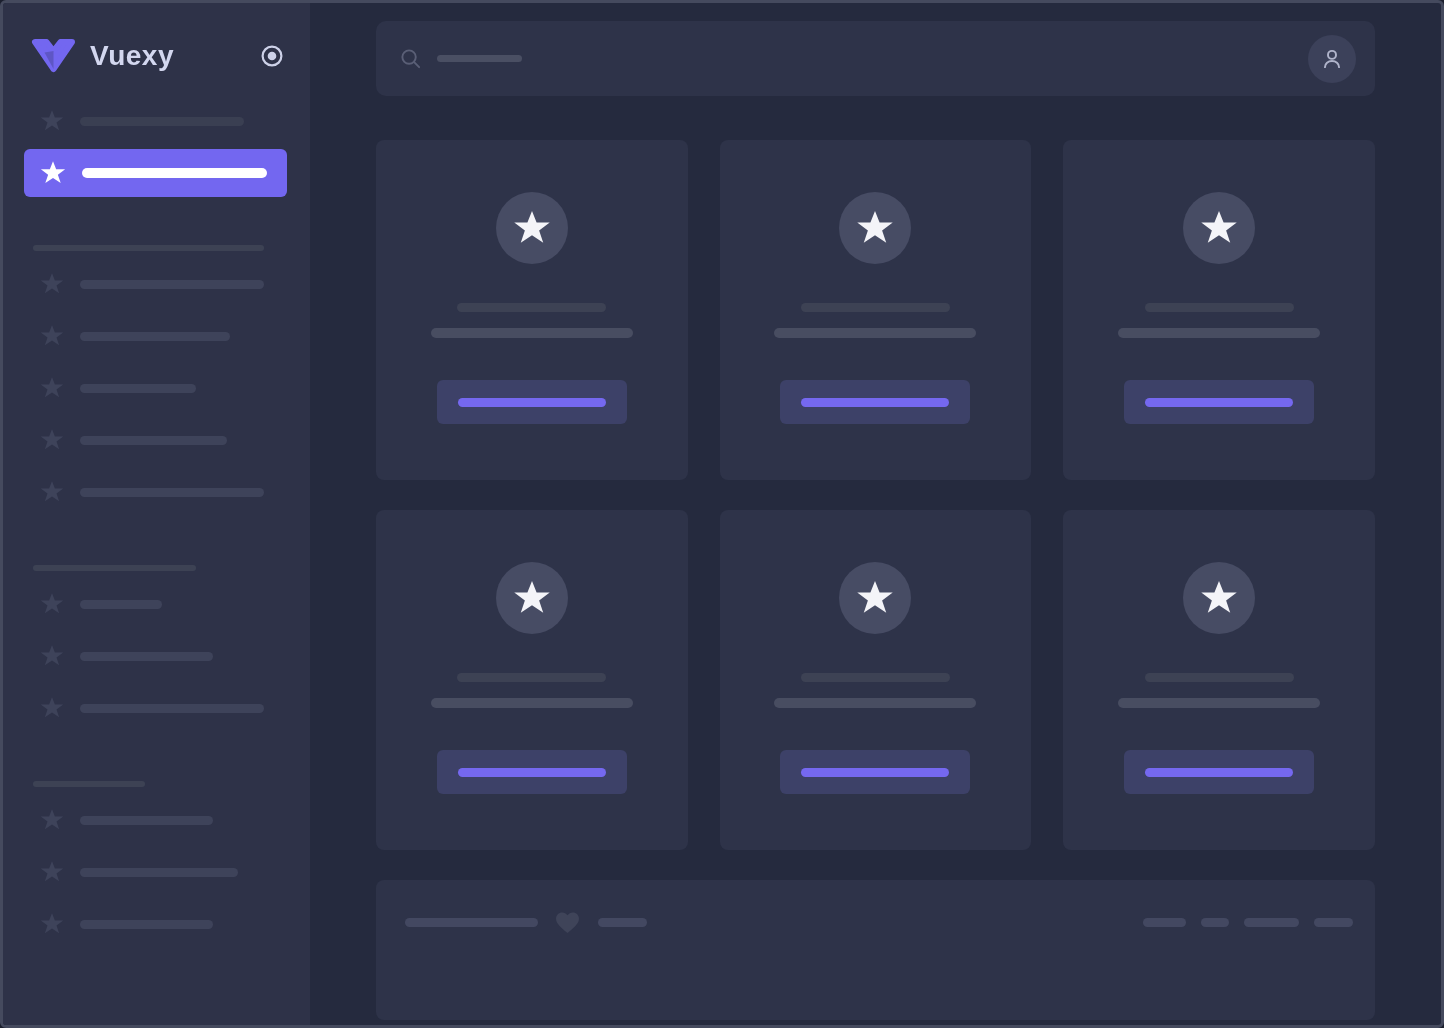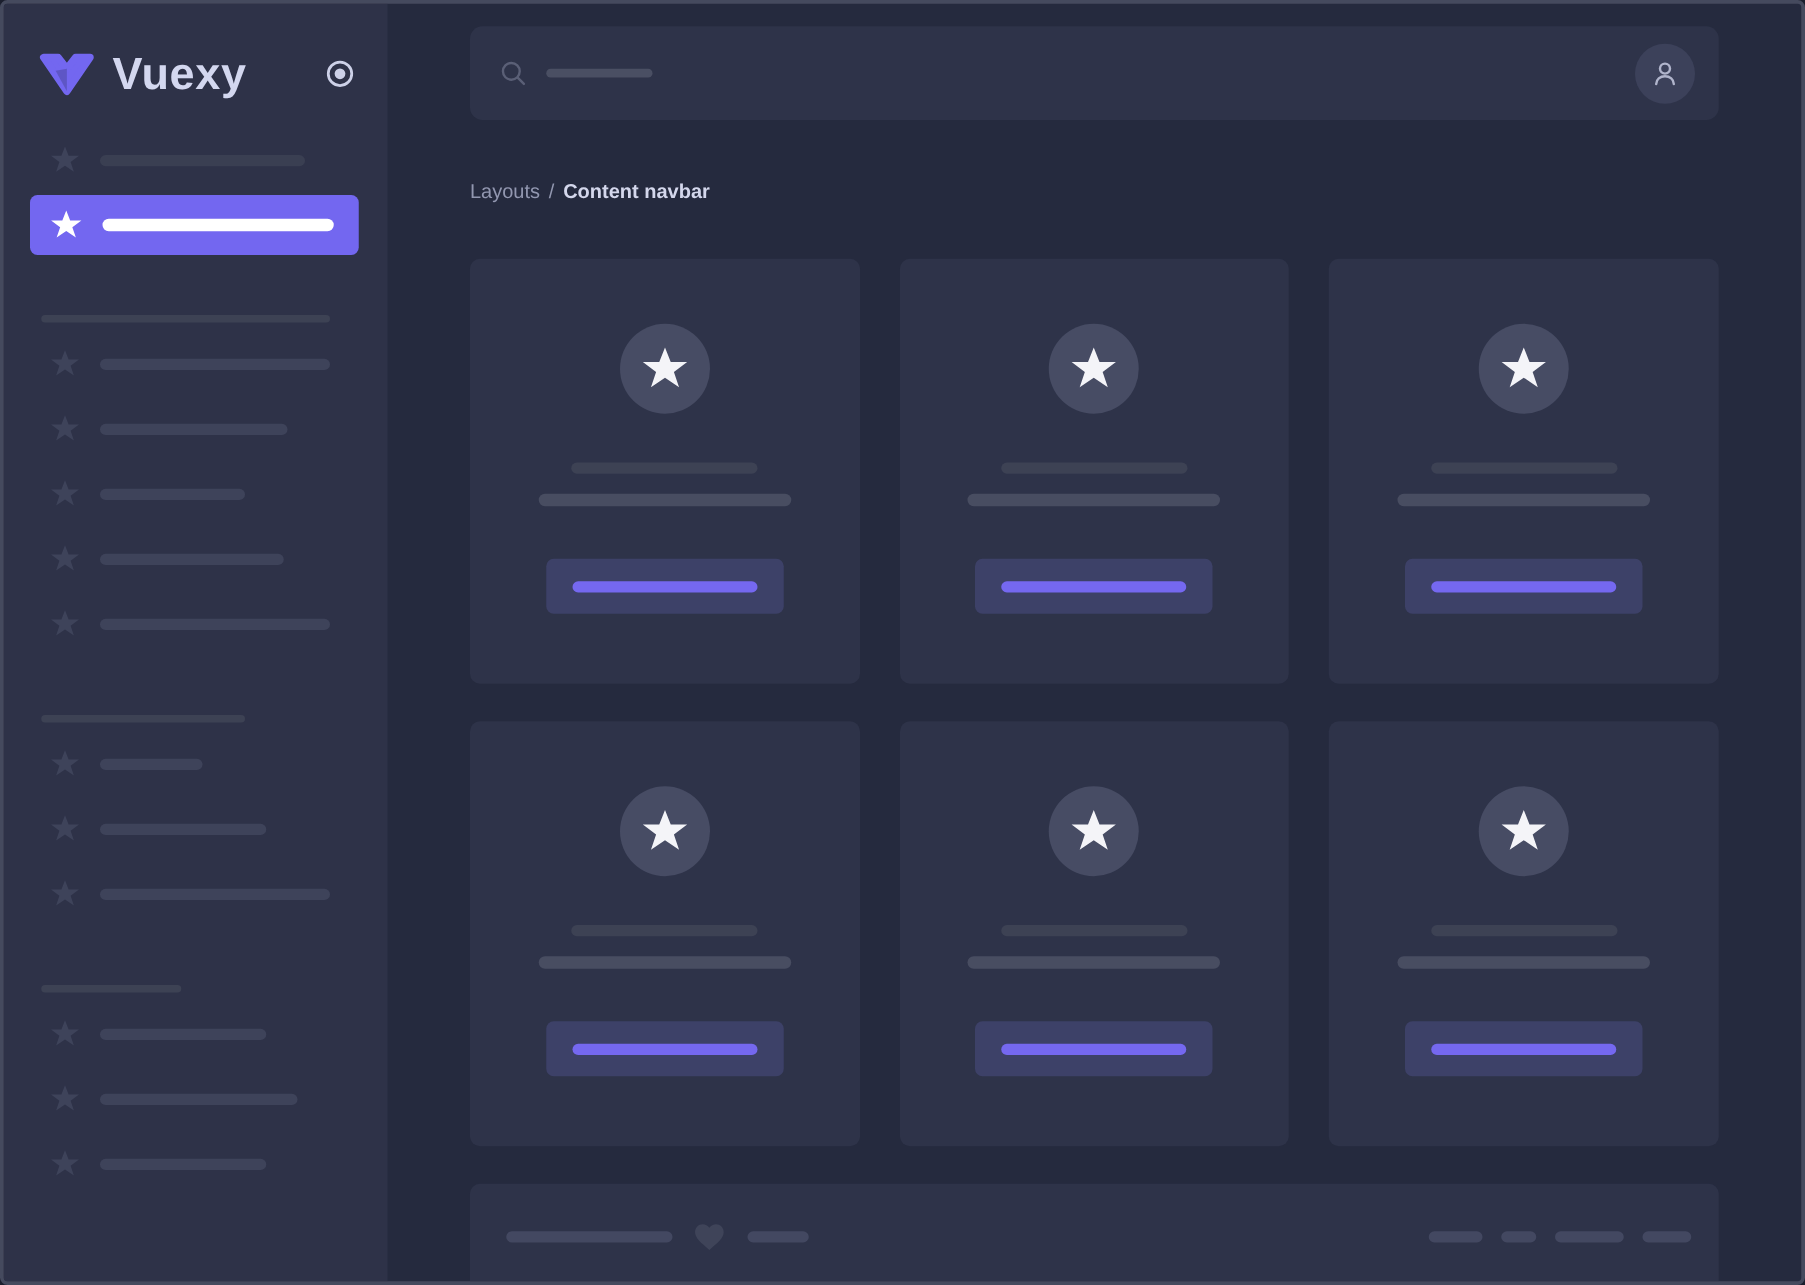--- a/index.html
+++ b/index.html
@@ -5,21 +5,21 @@
   html,body{margin:0;padding:0;background:#1b1f2e;font-family:"Liberation Sans",sans-serif;}
   *{box-sizing:border-box;}
   .window{
     width:1444px;height:1028px;display:flex;overflow:hidden;
     border:3px solid var(--window-border,#454a5e);border-radius:6px;
     background:var(--content-bg,#252a3e);
   }
   
   .sidebar{flex:0 0 307px;background:var(--sidebar-bg,#2e3248);overflow:hidden;}
   .sidebar-header{display:flex;align-items:center;padding:35px 26px 0 27px;}
-  .brand{font-size:36px;font-weight:bold;color:var(--text-light,#d3d7ef);margin-left:13px;letter-spacing:.5px;}
+  .brand{font-size:28px;font-weight:bold;color:var(--text-light,#d3d7ef);margin-left:13px;letter-spacing:.5px;}
   .pin{margin-left:auto;display:flex;cursor:pointer;}
   .skel{height:9px;border-radius:5px;background:var(--skeleton,#3e435a);flex:none;}
   .menu-top-item{display:flex;align-items:center;height:24px;margin:36px 0 0 37px;}
   .menu-top-item .item-bar{background:var(--skeleton-dark,#3a3f52);}
   .item-bar{margin-left:16px;}
   .active-item{display:flex;align-items:center;height:48px;margin:16px 0 0 21px;width:263px;
     border-radius:6px;background:var(--primary,#7367f0);padding:0 16px;cursor:pointer;}
   .active-bar{height:10px;background:#fff;margin-left:16px;}
   .menu-group{margin-top:61px;}
   .menu-group:first-child{margin-top:48px;}
@@ -177,23 +177,20 @@
       </span>
       <span class="skel search-bar" id="search-skel" style="width: 85px;"></span>
       <div class="avatar">
         <svg width="26" height="26" viewBox="0 0 24 24" fill="none" stroke="#b0b4cb" stroke-width="1.8" stroke-linecap="round">
           <circle cx="12" cy="8.2" r="3.7"></circle>
           <path d="M5.5 19.5c0-3.4 2.9-5.7 6.5-5.7s6.5 2.3 6.5 5.7"></path>
         </svg>
       </div>
     </header>
 
-    <div class="breadcrumb">
-      <span>Layouts</span><span class="sep">/</span><span class="current">Content navbar</span>
-    </div>
 
     <div class="grid" id="grid">
         <div class="card">
           <div class="card-avatar">
             <svg width="38" height="38" viewBox="0 0 24 24" aria-hidden="true">
      <path fill="#f4f4f8" d="M12 1.2l2.9 7.4h8.3l-6.7 5 2.6 7.7L12 16.5 4.9 21.3l2.6-7.7-6.7-5h8.3z"></path>
             </svg>
           </div>
           <div class="skel card-line1" style="width: 149px;"></div>
           <div class="skel card-line2" style="width: 202px;"></div>

